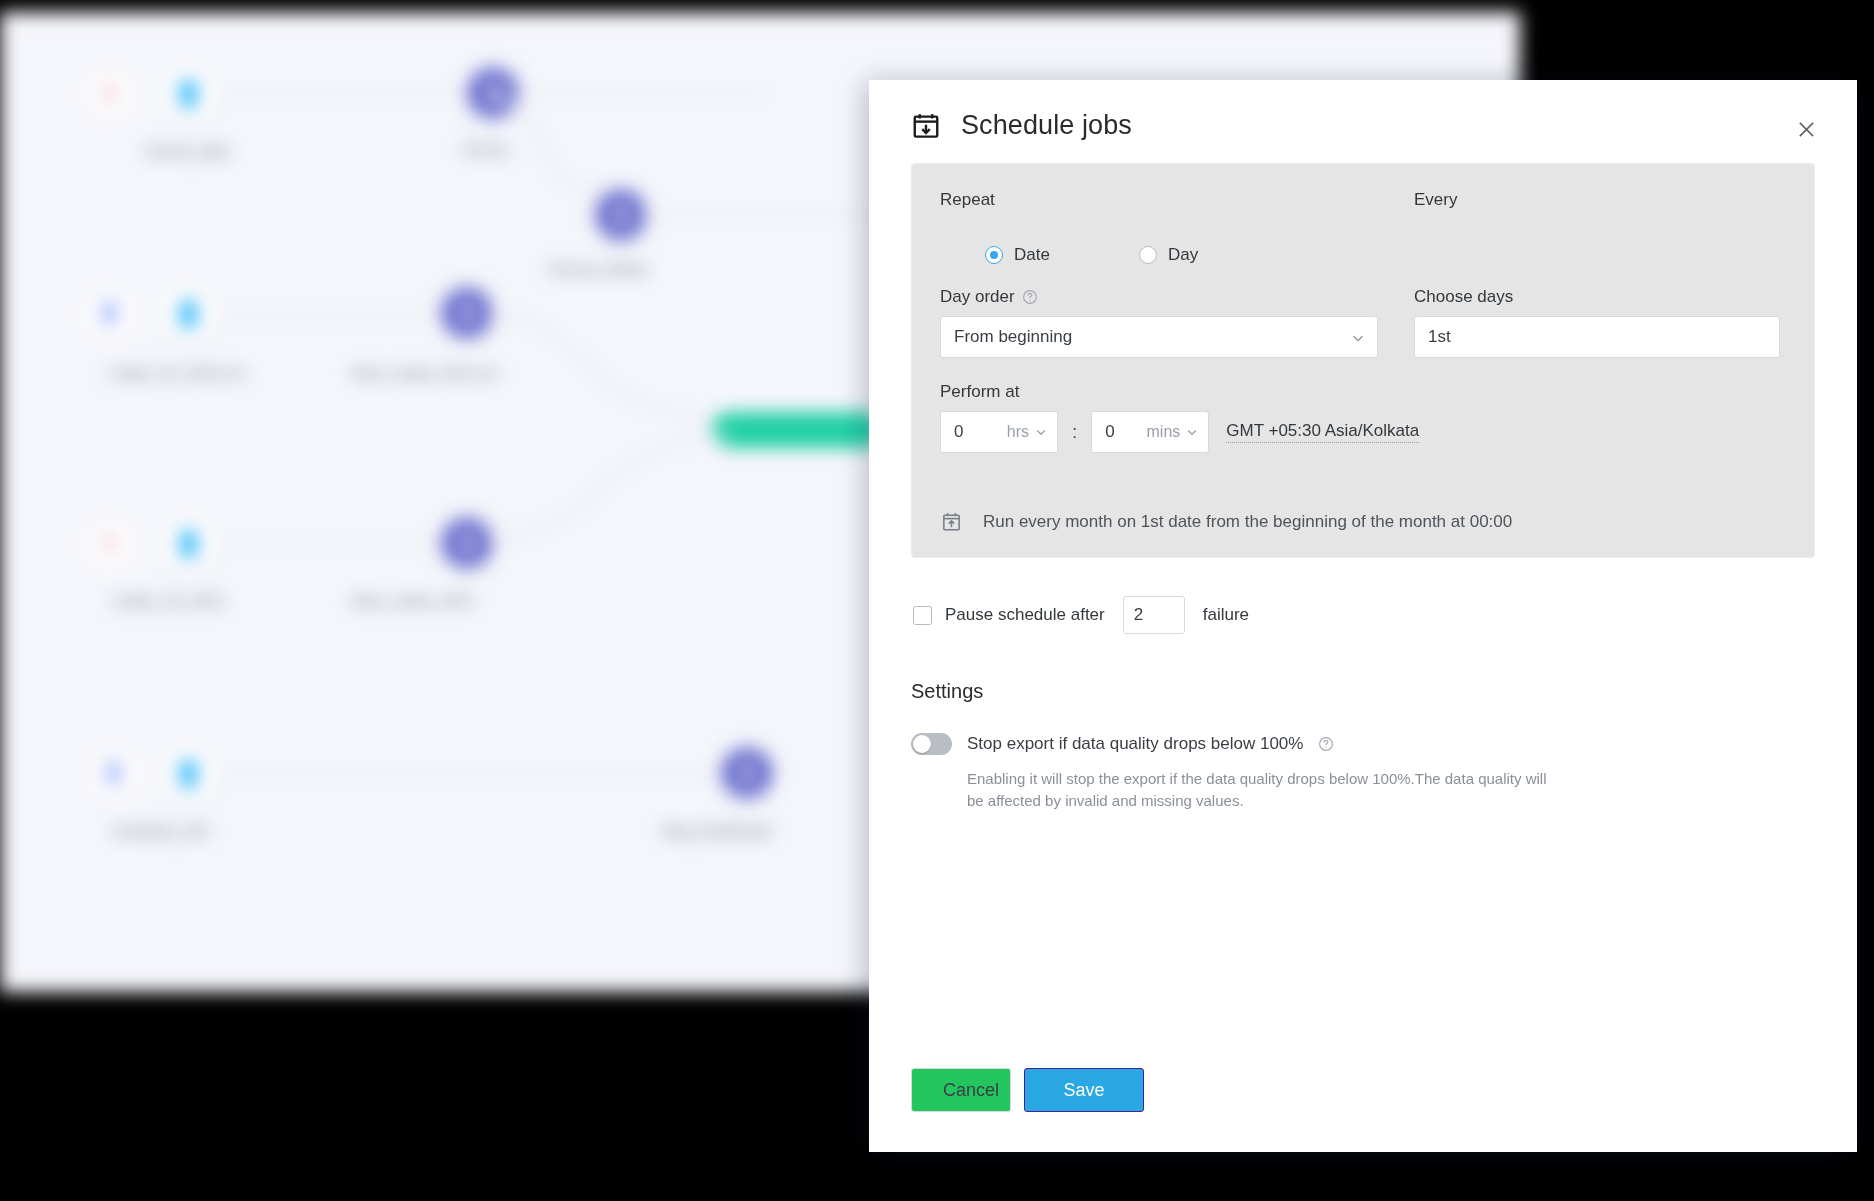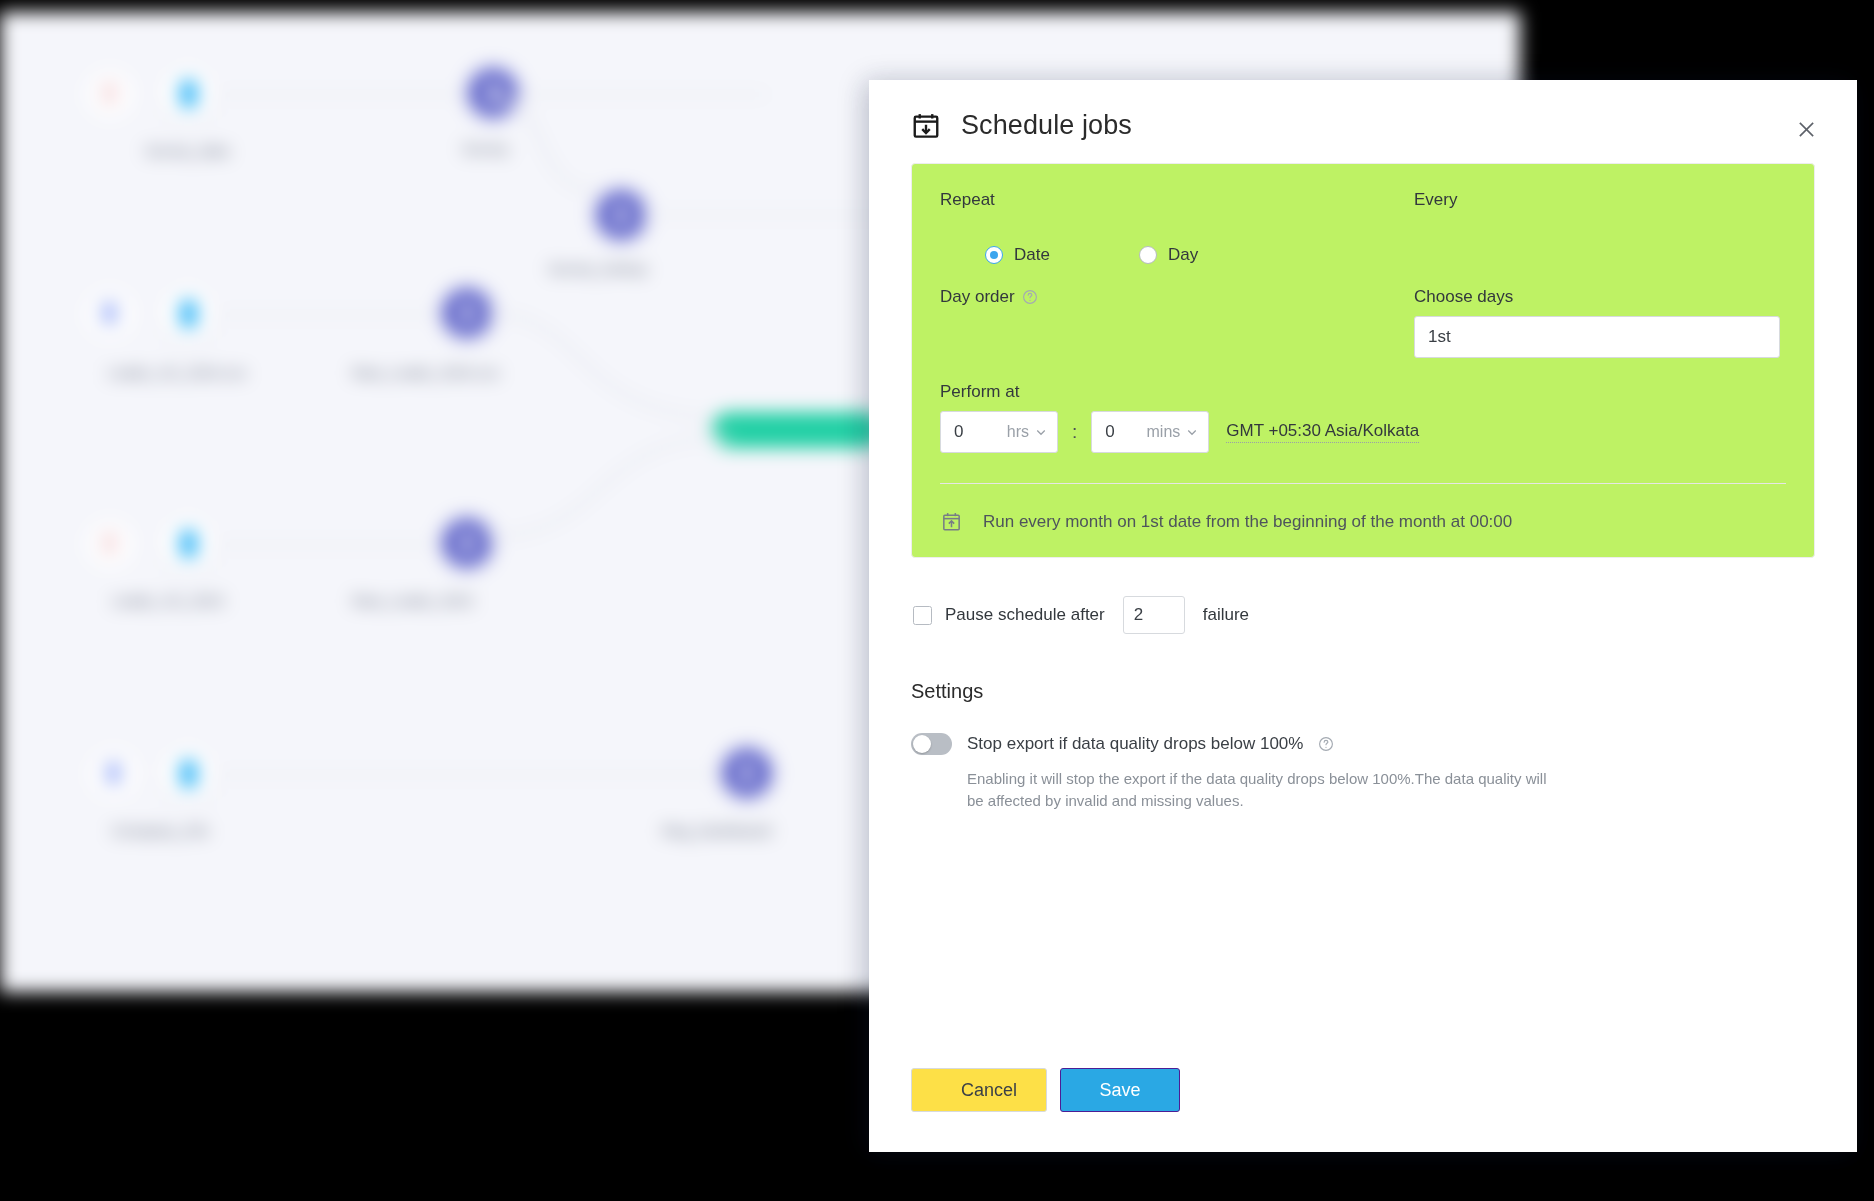--- a/index.html
+++ b/index.html
@@ -80,21 +80,21 @@
   .close-btn {
     position:absolute; right: 36px; top: 34px;
     width: 30px; height: 30px; cursor: pointer;
     display:flex; align-items:center; justify-content:center;
   }
 
   .panel-body { flex: 1 1 auto; padding: 6px 42px 0 42px; overflow: hidden; }
 
   .sched-card {
     border: 1px solid #ededed;
-    background: #bef264;
+    background: #e5e5e5;
     border-radius: 4px;
     padding: 26px 28px 24px 28px;
   }
 
   .row { display: flex; gap: 36px; }
   .col-main { width: 438px; flex: 0 0 438px; }
   .col-side { width: 366px; flex: 0 0 366px; }
 
   .fld-label {
     font-size: 17px; color: #33383d; margin-bottom: 9px;
@@ -204,21 +204,21 @@
   .panel-foot {
     flex: 0 0 auto;
     padding: 0 42px 40px 42px;
     display:flex; align-items:center; gap: 13px;
   }
   .btn {
     height: 44px; border-radius: 3px; font-size: 18px;
     display:flex; align-items:center; justify-content:center; cursor:pointer;
   }
   .btn-cancel {
-    width: 136px; background:#fde047; color:#3b4047; border:1px solid #d7dade;padding-left:20px;
+    width: 100px; background:#22c55e; color:#3b4047; border:1px solid #d7dade;padding-left:20px;
   }
   .btn-save {
     width: 120px; background:#2aa8e4; color:#ffffff; border:1px solid #4c1d95;
   }
 </style>
 </head>
 <body>
 
 <div id="root">
 
@@ -320,20 +320,28 @@
         <div class="row">
           <div class="col-main">
             <div class="fld-label">
               <span>Day order</span>
               <span class="help-icon">
                 <svg width="16" height="16" viewBox="0 0 18 18" fill="none" stroke="#a4aab2" stroke-width="1.3">
                   <circle cx="9" cy="9" r="7.2"></circle>
                   <path d="M6.9 6.9c0-1.2 1-2 2.1-2s2.1.8 2.1 1.9c0 1.4-2.1 1.5-2.1 3" stroke-linecap="round"></path>
                   <circle cx="9" cy="12.7" r=".72" fill="#a4aab2" stroke="none"></circle>
                 </svg>
+              </span>
+            </div>
+            <div class="select-box">
+              <span>From beginning</span>
+              <span class="chev">
+                <svg width="14" height="14" viewBox="0 0 16 16" fill="none" stroke="#8a9098" stroke-width="1.6">
+                    <polyline points="3,6 8,11 13,6"></polyline>
+                  </svg>
               </span>
             </div>
           </div>
           <div class="col-side">
             <div class="fld-label">Choose days</div>
             <div class="text-box">
               <span>1st</span>
             </div>
           </div>
         </div>

